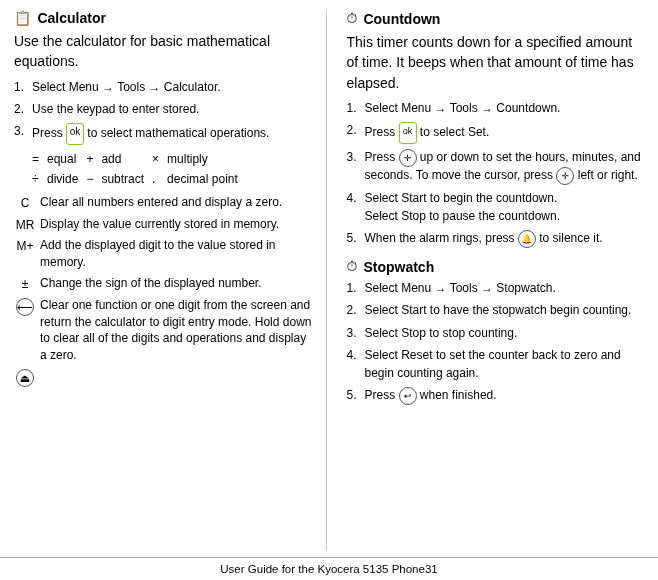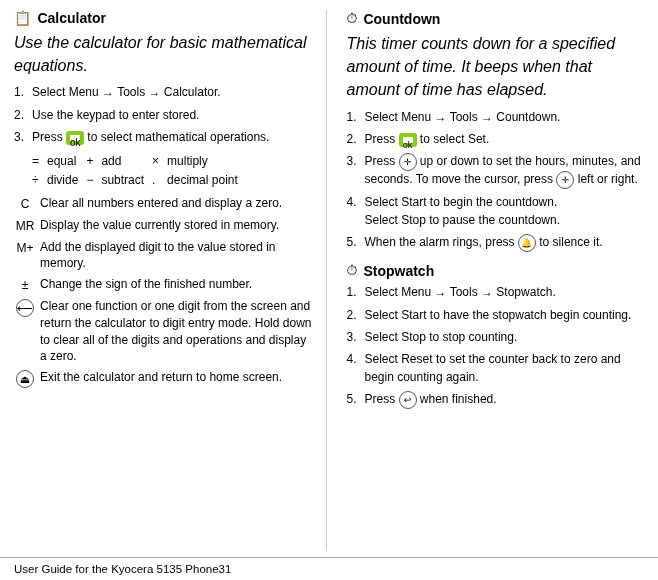--- a/index.html
+++ b/index.html
@@ -40,24 +40,23 @@
       margin-bottom: 5px;
     }
     .section-header-icon {
       font-size: 14px;
     }
     .section-title {
       font-size: 14px;
       font-weight: bold;
     }
     .section-intro {
-      font-size: 16px;
+      font-size: 14px;
       margin-bottom: 7px;
       line-height: 1.45;
-      font-style: italic;
     }
     ol {
       padding-left: 0;
       list-style: none;
       counter-reset: list-counter;
     }
     ol li {
       counter-increment: list-counter;
       display: flex;
       gap: 4px;
@@ -97,22 +96,22 @@
       border-radius: 50%;
       text-align: center;
       line-height: 16px;
       font-size: 10px;
       vertical-align: middle;
       background: #fff;
     }
     .icon-inline-rect {
       display: inline-block;
       width: 18px;
-      height: 14px;
-      border: 4px solid #84cc16;
+      height: 22px;
+      border: 1px solid #84cc16;
       border-radius: 3px;
       text-align: center;
       line-height: 16px;
       font-size: 10px;
       vertical-align: middle;
       background: #fff;
     }
     .symbol-row {
       display: flex;
       align-items: flex-start;
@@ -124,21 +123,21 @@
     .symbol-icon {
       min-width: 22px;
       display: flex;
       justify-content: center;
       padding-top: 1px;
     }
     .footer {
       border-top: 1px solid #aaa;
       padding: 5px 14px;
       display: flex;
-      justify-content: flex-start;
+      justify-content: center;
       align-items: center;
       font-size: 11.5px;
     }
   </style>
 </head>
 <body>
 
 <div class="page-container">
   <div class="content-area">
 
@@ -205,33 +204,32 @@
       <div class="symbol-row">
         <div class="symbol-icon">
             <strong>M+</strong>
           </div>
         <div>Add the displayed digit to the value stored in memory.</div>
       </div>
       <div class="symbol-row">
         <div class="symbol-icon">
             <strong>±</strong>
           </div>
-        <div>Change the sign of the finished number.</div>
+        <div>Change the sign of the displayed number.</div>
       </div>
       <div class="symbol-row">
         <div class="symbol-icon">
           <span class="icon-inline" style="font-size:11px;">⟵</span>
         </div>
         <div>Clear one function or one digit from the screen and return the calculator to digit entry mode. Hold down to clear all of the digits and operations and display a zero.</div>
       </div>
       <div class="symbol-row">
         <div class="symbol-icon">
           <span class="icon-inline" style="font-size:11px;">⏏</span>
         </div>
-        <div>Exit the calculator and return to home screen.</div>
       </div>
     </div>
 
     <div class="right-col">
 
       <div class="section-header">
         <span class="section-header-icon">⏱</span>
         <span class="section-title">Countdown</span>
       </div>
       <p class="section-intro">This timer counts down for a specified amount of time. It beeps when that amount of time has elapsed.</p>

